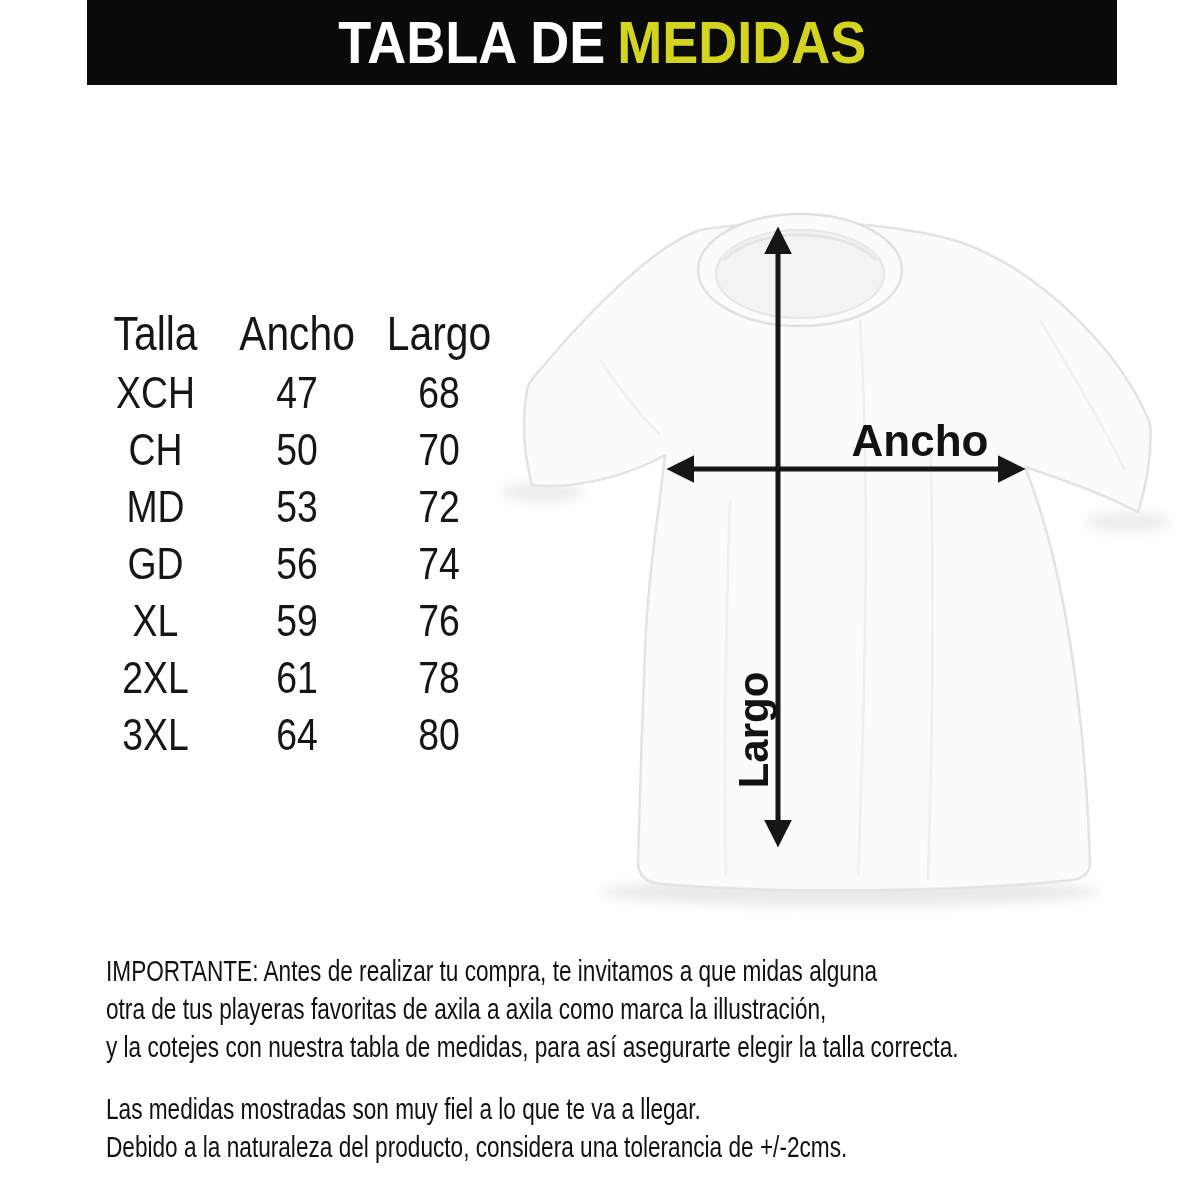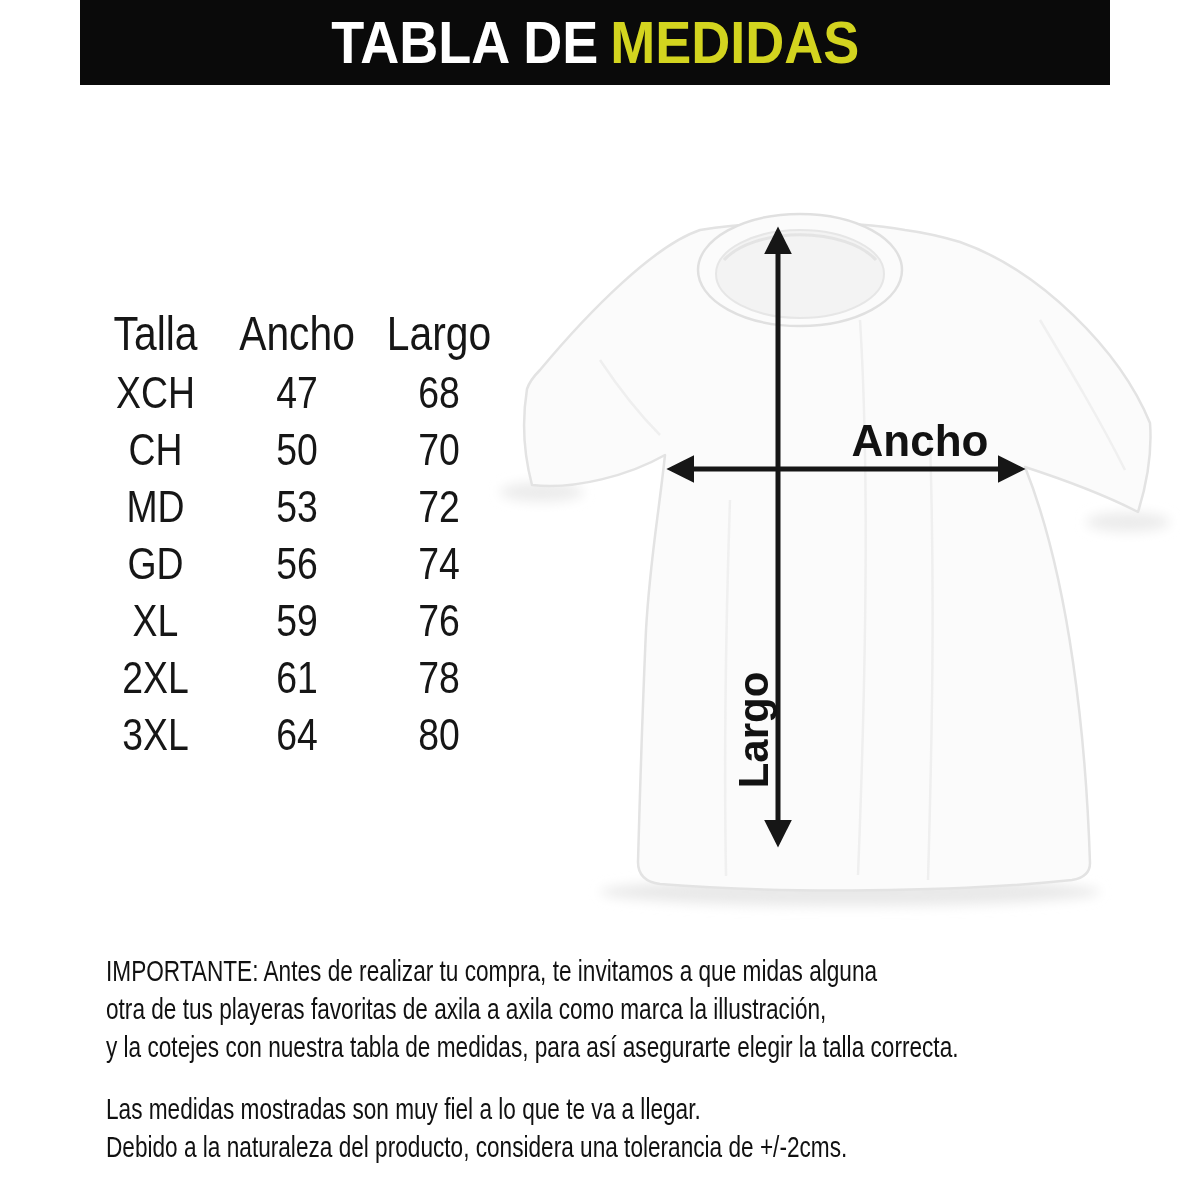--- a/index.html
+++ b/index.html
@@ -2,21 +2,21 @@
 <html><head>
 <meta charset="utf-8">
 <style>
   html,body{margin:0;padding:0;background:#ffffff;}
   .canvas{
     position:relative;width:1200px;height:1200px;background:#ffffff;overflow:hidden;
     font-family:"Liberation Sans", sans-serif;color:#1a1a1a;
   }
   
   .title-bar{
-    position:absolute;left:80px;top:0;width:1030px;height:85px;background:#0a0a0a;
+    position:absolute;left:87px;top:0;width:1030px;height:85px;background:#0a0a0a;
     display:flex;align-items:flex-end;justify-content:center;
   }
   .title-bar h1{
     margin:0;font-size:60px;font-weight:700;letter-spacing:0px;line-height:85px;
     transform:scaleX(0.9);transform-origin:center center;white-space:nowrap;
   }
   .title-prefix{color:#ffffff;margin-right:0.22em;}
   .title-accent{color:#d3d41f;}
   
   .size-table{

